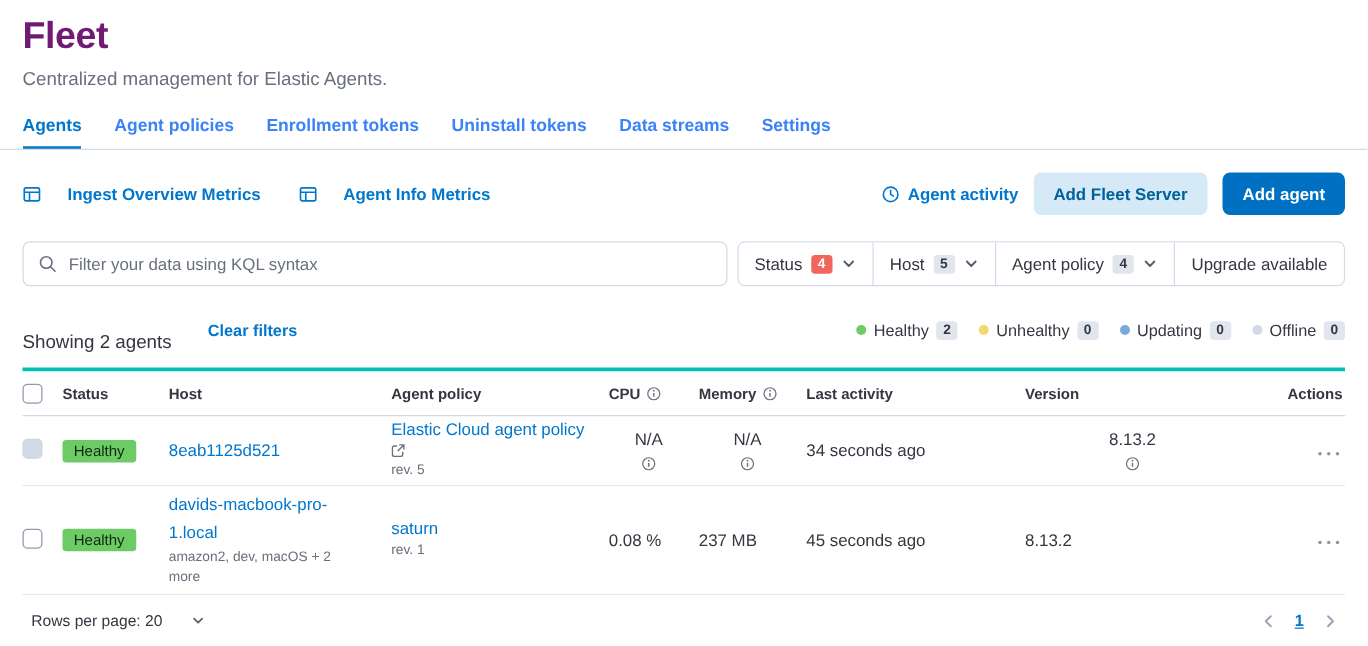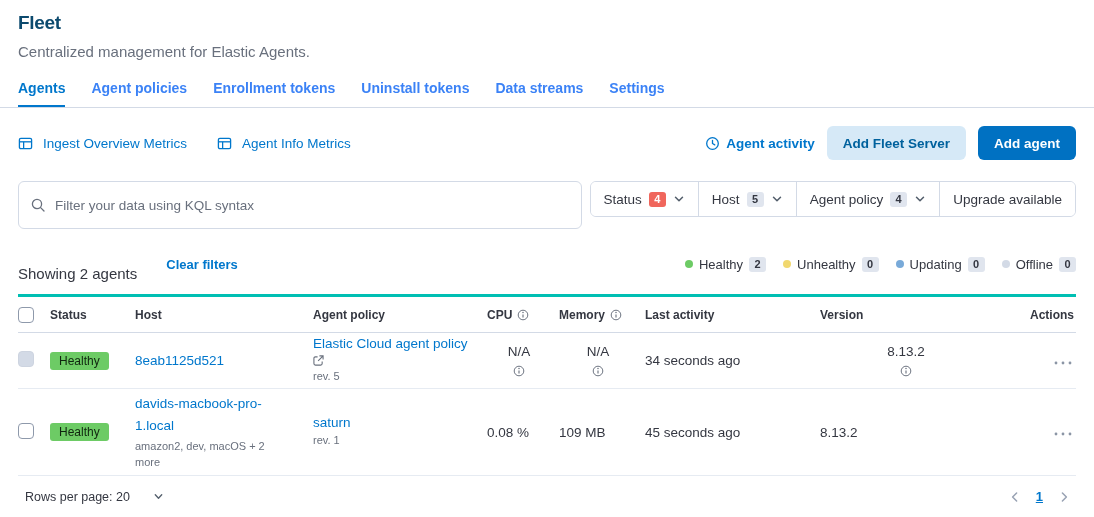--- a/index.html
+++ b/index.html
@@ -5,39 +5,39 @@
   * { margin:0; padding:0; box-sizing:border-box; }
   html,body { background:#fff; }
   body {
     width:1094px; height:517px; overflow:hidden;
     font-family:"Liberation Sans","DejaVu Sans",sans-serif;
     color:#343741; font-size:13.5px;
   }
   .px { padding-left:18px; padding-right:18px; }
 
   
-  .title { padding-top:12px; font-size:19px; font-weight:700; color:#0c4a6e; letter-spacing:-0.3px; }
+  .title { padding-top:12px; font-size:30px; font-weight:700; color:#701a75; letter-spacing:-0.3px; }
   .subtitle { margin-top:9px; font-size:15px; color:#69707d; }
   .tabs { display:flex; gap:26px; margin-top:20px; }
   .tab { font-size:14px; font-weight:700; color:#3b82f6; padding-bottom:11px; cursor:pointer; white-space:nowrap; }
   .tab.active { color:#0077cc; box-shadow:inset 0 -2px 0 #0077cc; }
   .divider { height:1px; background:#d3dae6; width:100%; }
 
   
   .toolbar { margin-top:18px; display:flex; align-items:center; }
-  .metric-link { display:inline-flex; align-items:flex-end; gap:10px; color:#0077cc; font-size:13.5px; font-weight:400; margin-right:30px; cursor:pointer; }
+  .metric-link { display:inline-flex; align-items:flex-end; gap:21px; color:#0077cc; font-size:13.5px; font-weight:700; margin-right:30px; cursor:pointer; }
   .toolbar-right { margin-left:auto; display:flex; align-items:center; gap:12px; }
   .activity-link { display:inline-flex; align-items:center; gap:6px; color:#0077cc; font-size:13.5px; font-weight:600; cursor:pointer; }
   .btn { height:34px; padding:0 16px; border:none; border-radius:6px; font-family:inherit; font-size:13.5px; font-weight:600; display:inline-flex; align-items:center; cursor:pointer; white-space:nowrap; }
   .btn-light { background:#d6e9f7; color:#00619d; }
   .btn-primary { background:#0071c2; color:#fff; }
 
   
   .search-row { margin-top:21px; display:flex; gap:8px; align-items:stretch; }
-  .search-box { flex:1; height:48px; display:flex; align-items:center; gap:9px; padding:0 11px; border:1px solid #d3dae6; border-radius:6px; background:#fff; }
+  .search-box { flex:1; height:36px; display:flex; align-items:center; gap:9px; padding:0 11px; border:1px solid #d3dae6; border-radius:6px; background:#fff; }
   .search-box input { flex:1; border:none; outline:none; font-family:inherit; font-size:13.5px; color:#343741; background:transparent; }
   .search-box input::placeholder { color:#69707d; }
   .filter-group { display:flex; border:1px solid #d3dae6; border-radius:6px; overflow:hidden; height:36px; background:#fff; }
   .filter-btn { display:flex; align-items:center; gap:7px; padding:0 13px; background:#fff; border:none; border-left:1px solid #d3dae6; font-family:inherit; font-size:13.5px; font-weight:500; color:#343741; cursor:pointer; white-space:nowrap; }
   .filter-btn:first-child { border-left:none; }
   .count-badge { font-size:11px; font-weight:700; line-height:15px; padding:0 5px; border-radius:3px; min-width:17px; text-align:center; }
   .count-accent { background:#f0665c; color:#fff; }
   .count-default { background:#e0e5ee; color:#343741; }
 
   
@@ -279,21 +279,21 @@
       <span class="link" style="max-width:150px; line-height:1.6;">davids-macbook-pro-1.local</span>
       <span class="sub-text" style="max-width:140px;">amazon2, dev, macOS + 2 more</span>
     </div>
     <div class="t-cell policy-cell">
       <span class="policy-line">
         <span class="link">saturn</span>
       </span>
       <span class="sub-text">rev. 1</span>
     </div>
     <div class="t-cell">0.08 %</div>
-    <div class="t-cell">109 MB</div>
+    <div class="t-cell">237 MB</div>
     <div class="t-cell">45 seconds ago</div>
     <div class="t-cell">8.13.2</div>
     <div class="t-cell cell-right">
       <span class="ellipsis-btn">
         <svg width="18" height="4" viewBox="0 0 18 4">
             <circle cx="2" cy="2" r="1.4" fill="#8b95a5"></circle>
             <circle cx="9" cy="2" r="1.4" fill="#8b95a5"></circle>
             <circle cx="16" cy="2" r="1.4" fill="#8b95a5"></circle>
           </svg>
       </span>

